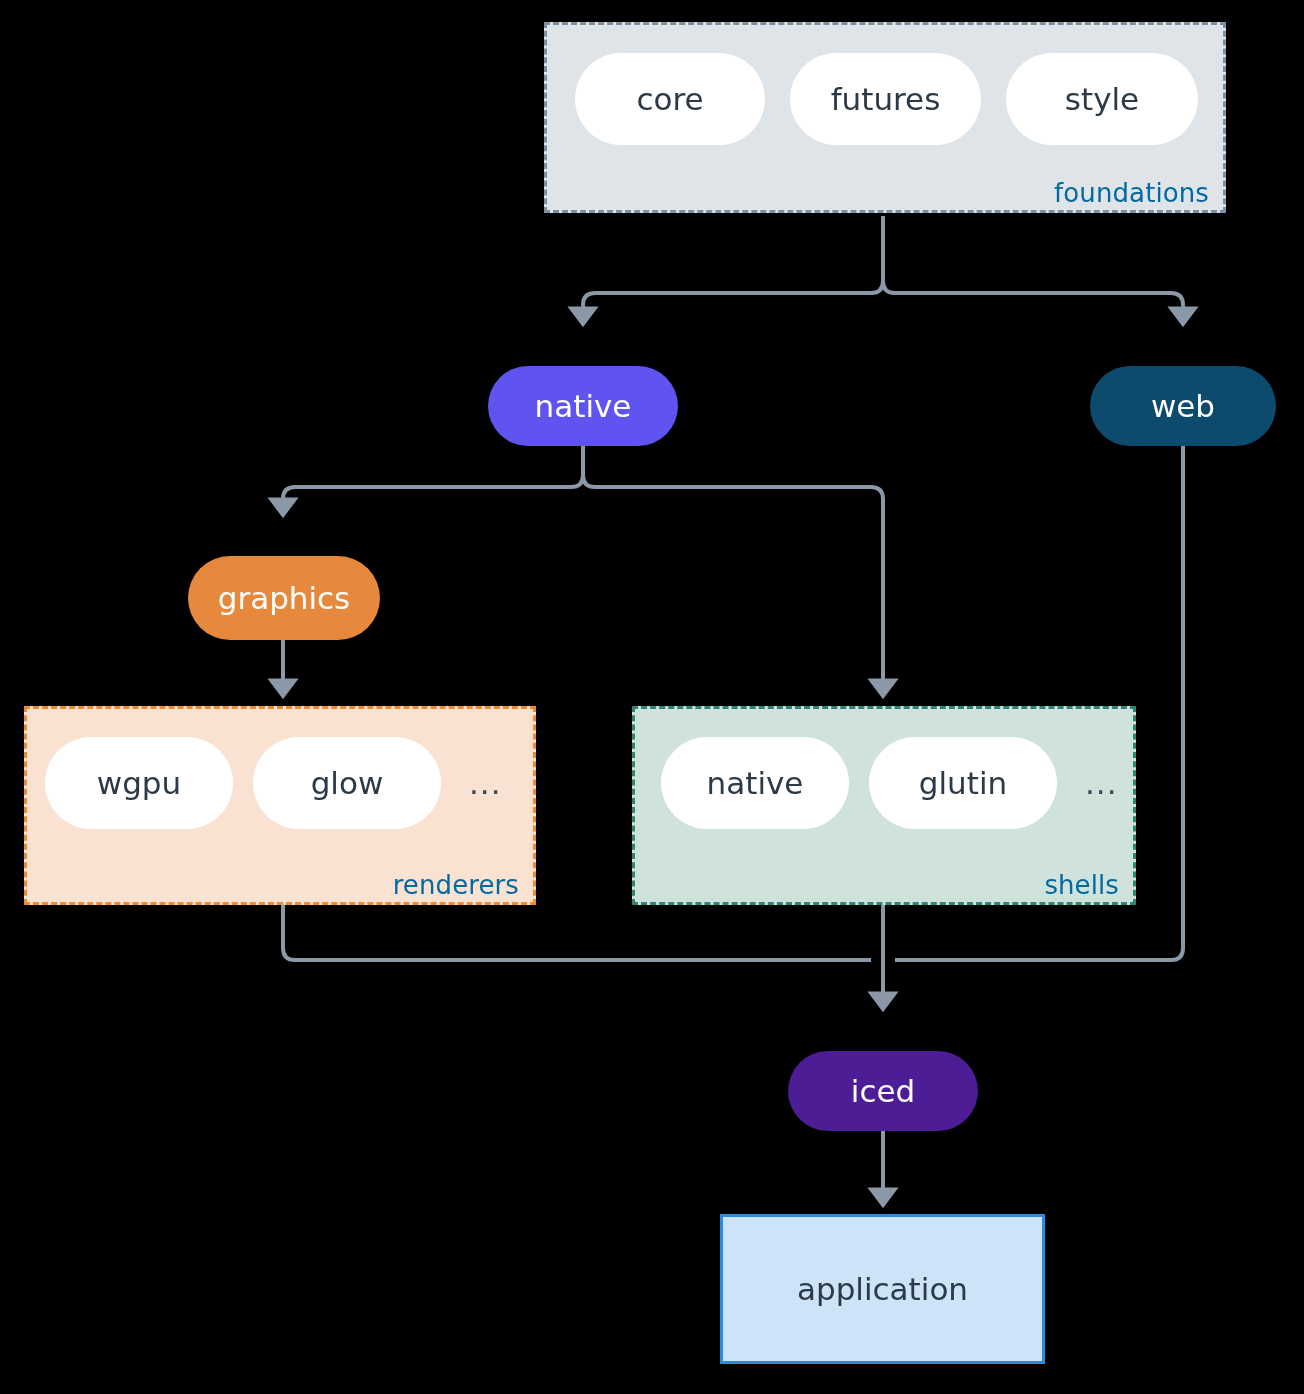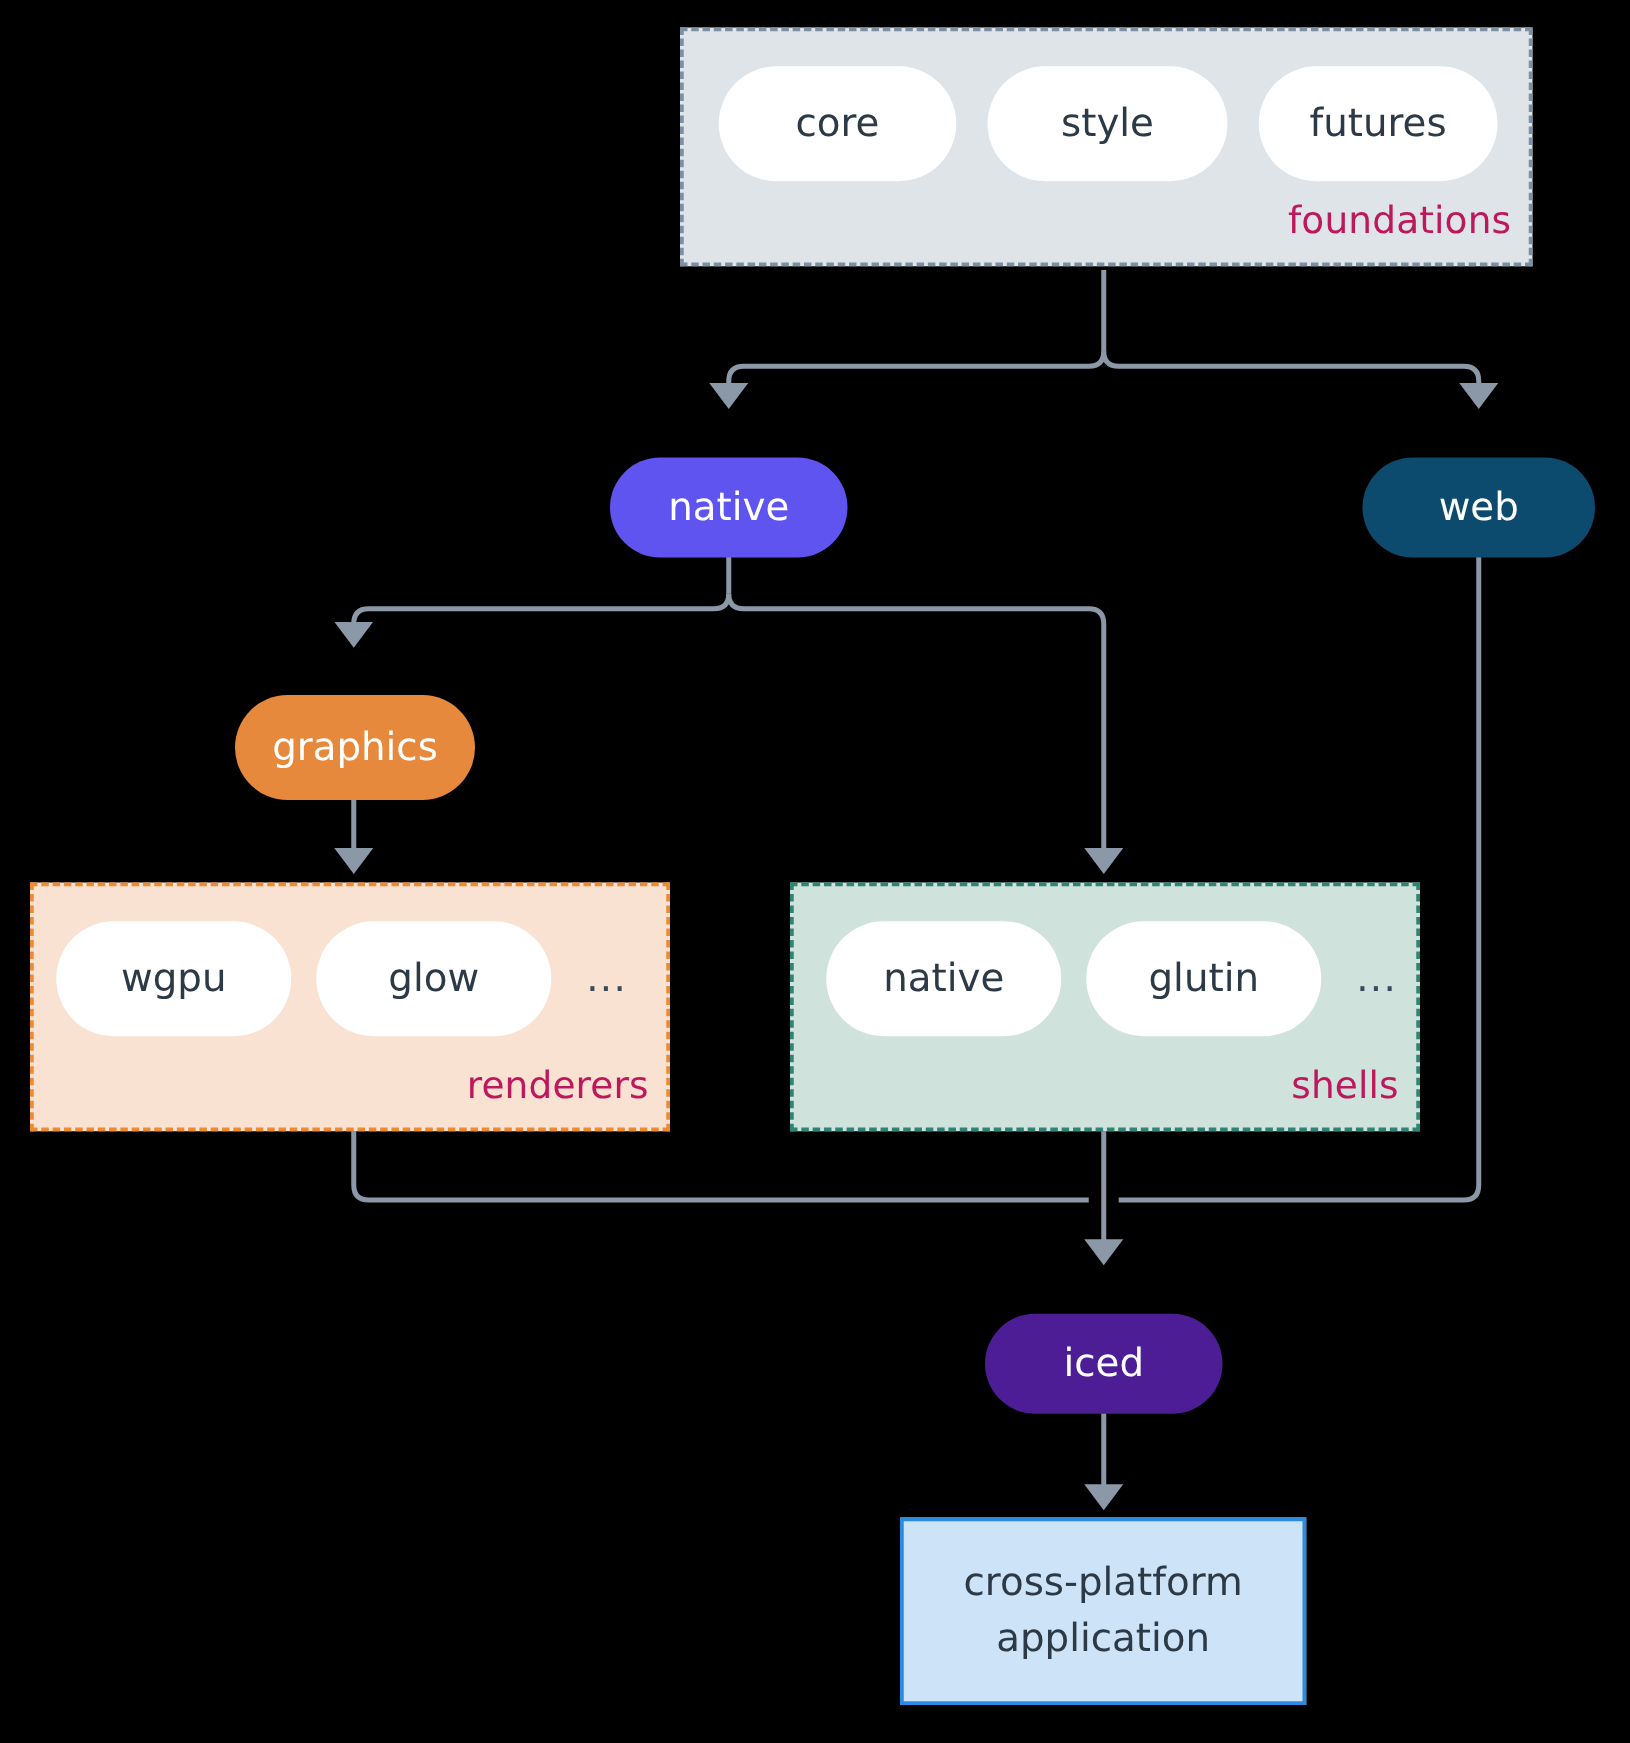--- a/index.html
+++ b/index.html
@@ -43,23 +43,23 @@
     border-color: #EE8B31;
   }
   .group-shells {
     left: 632px; top: 706px; width: 504px; height: 199px;
     background: #CFE2DB;
     border-color: #2E8573;
   }
   .group-label {
     position: absolute;
     right: 14px;
-    bottom: 16px;
-    font-size: 30px;
-    color: #be185d;
+    bottom: 2px;
+    font-size: 26px;
+    color: #0369a1;
     letter-spacing: 0.1px;
     white-space: nowrap;
   }
 
   
   .leafrow {
     position: absolute;
     left: 0; top: 0;
     display: flex;
     align-items: center;
@@ -160,25 +160,25 @@
 
       <path d="M883,1098 L883,1201" marker-end="url(#arrow)"></path>
     </g>
   </svg>
 
   <div class="group group-foundations">
     <div class="leafrow" style="left:28px; top:28px;">
       <div class="leaf" style="width:190px;">
         <span>core</span>
       </div>
+      <div class="leaf" style="width:191px; margin-left:25px;">
+        <span>futures</span>
+      </div>
       <div class="leaf" style="width:192px; margin-left:25px;">
         <span>style</span>
-      </div>
-      <div class="leaf" style="width:191px; margin-left:25px;">
-        <span>futures</span>
       </div>
     </div>
     <div class="group-label">foundations</div>
   </div>
 
   <div class="pill pill-native">
     <span>native</span>
   </div>
   <div class="pill pill-web">
     <span>web</span>
@@ -212,17 +212,16 @@
       <div class="ellipsis">...</div>
     </div>
     <div class="group-label">shells</div>
   </div>
 
   <div class="pill pill-iced">
     <span>iced</span>
   </div>
 
   <div class="boxnode">
-    <span>cross-platform</span>
     <span>application</span>
   </div>
 
 </div>
 
 </body></html>

